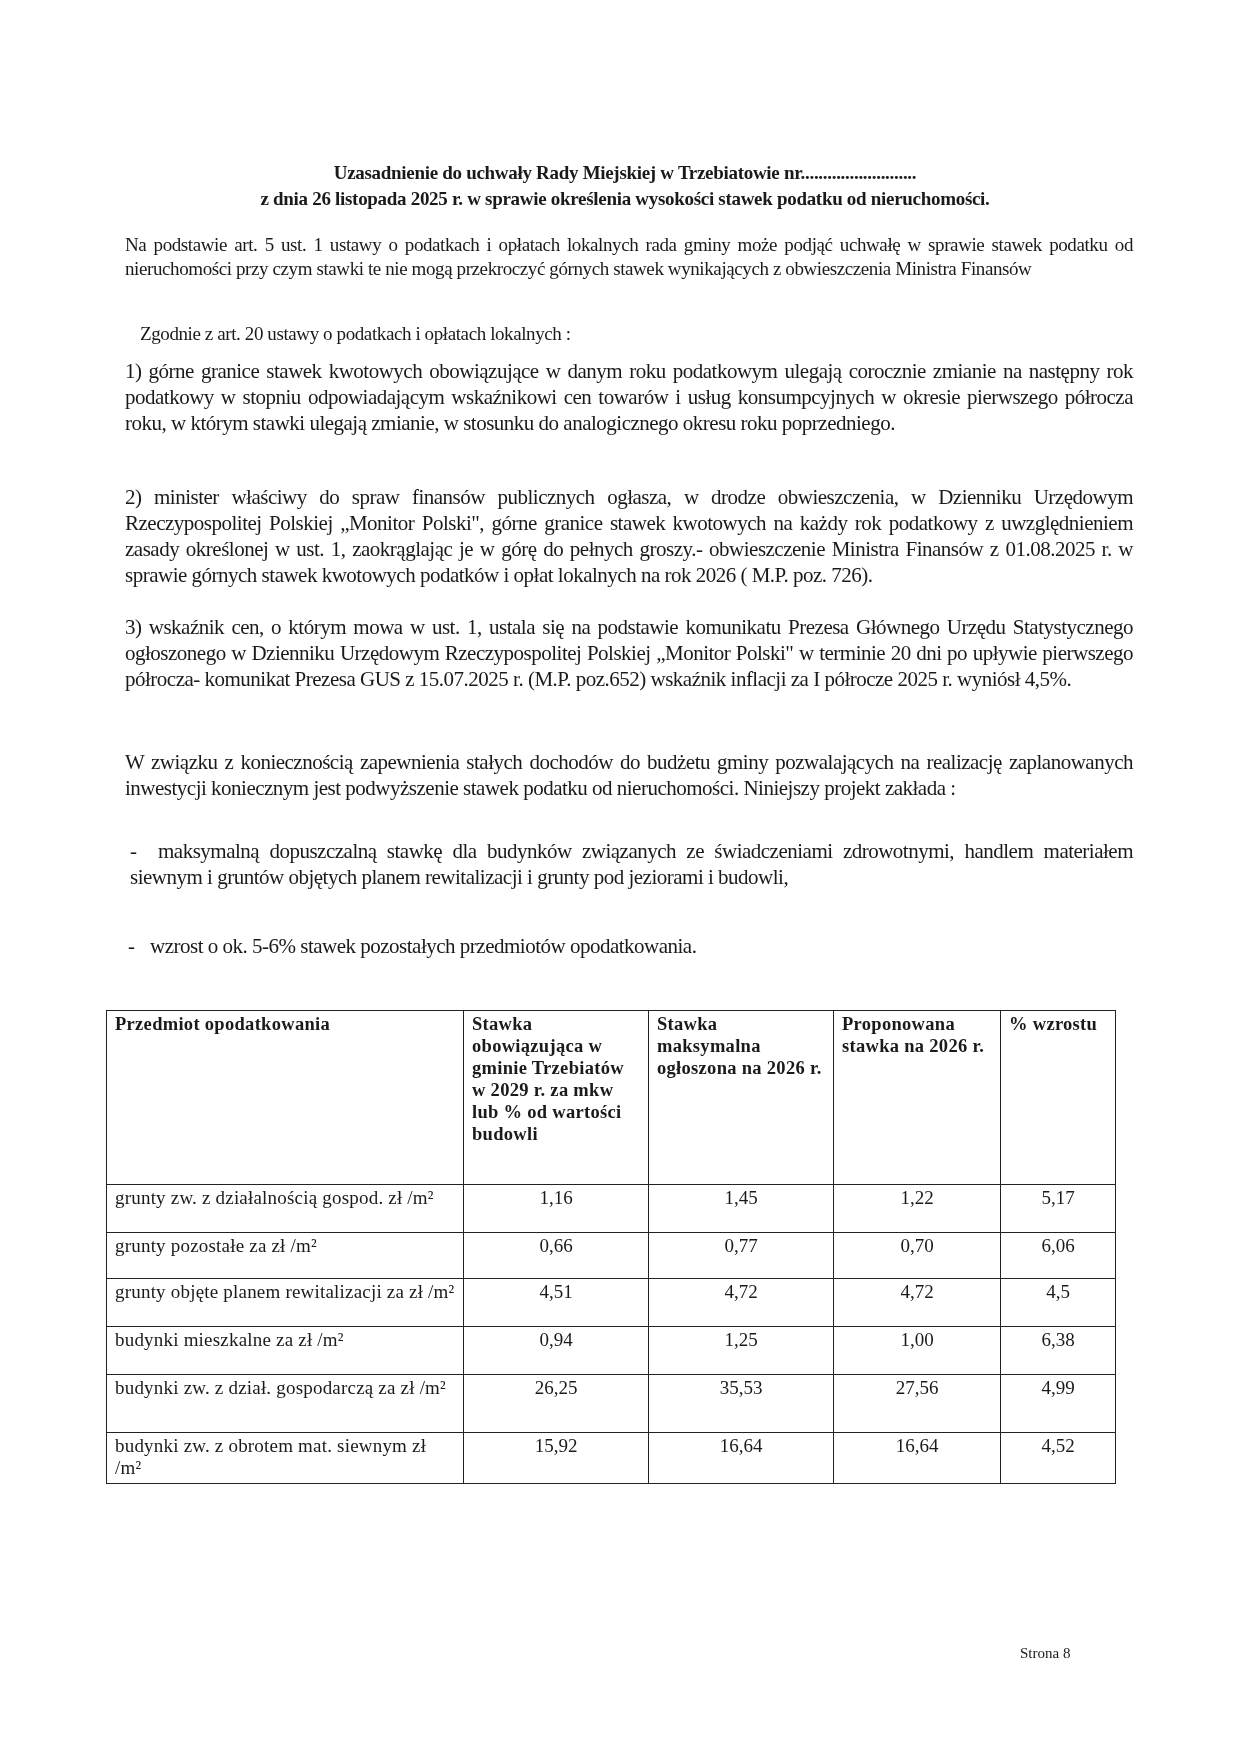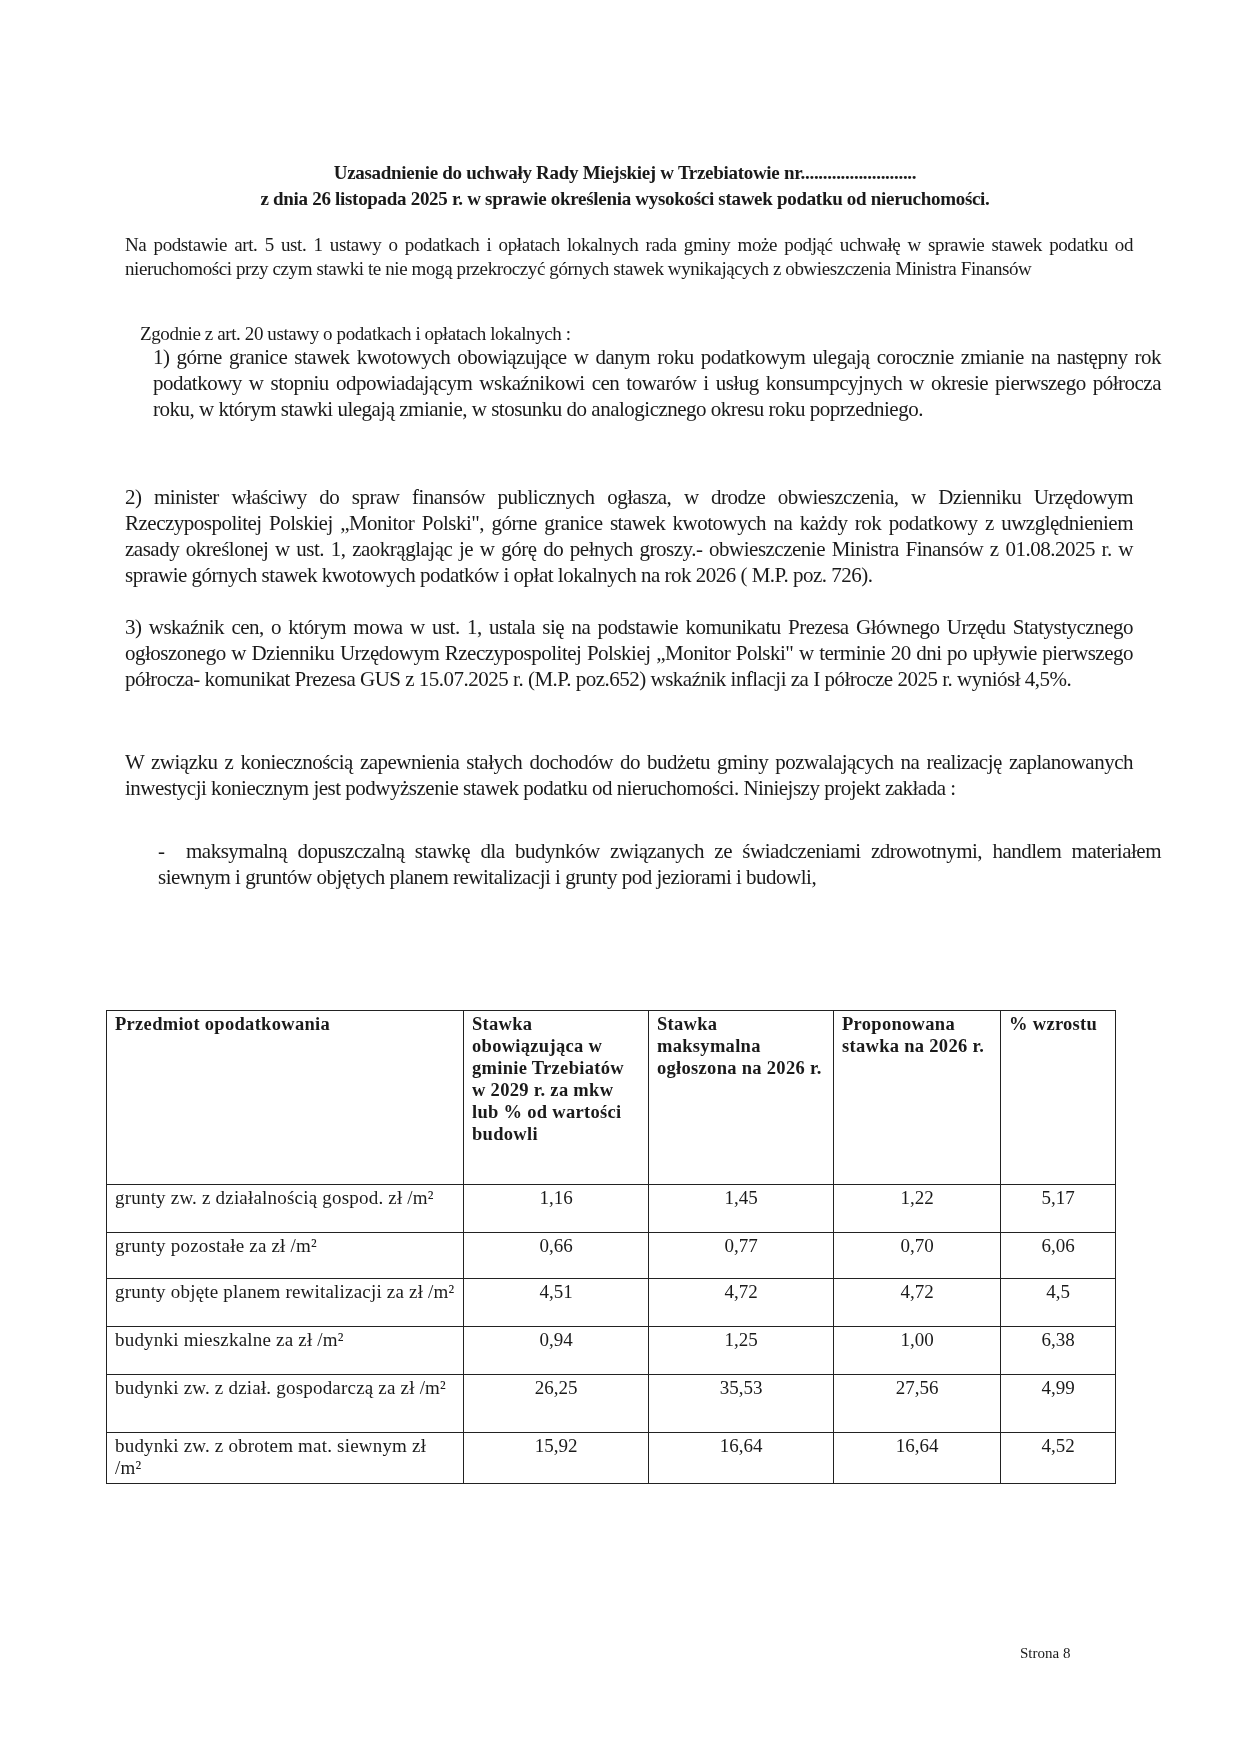--- a/index.html
+++ b/index.html
@@ -14,21 +14,21 @@
     letter-spacing: -0.3px;
   }
   .para {
     position: absolute; left: 125px; width: 1008px;
     font-size: 19px; line-height: 24px; text-align: justify;
     letter-spacing: -0.4px;
   }
   .para.big { font-size: 21px; line-height: 26px; letter-spacing: -0.5px; }
   .dash-item {
     position: absolute; left: 125px; width: 1008px;
-    font-size: 21px; line-height: 26px; text-align: justify; letter-spacing: -0.5px; margin-left: 28px;
+    font-size: 21px; line-height: 26px; text-align: justify; letter-spacing: -0.5px;
   }
   .dash-item .dash { display: inline-block; width: 28px; }
   table.rates {
     position: absolute; left: 106px; top: 1010px;
     border-collapse: collapse; font-size: 19px; line-height: 22px;
   }
   table.rates th, table.rates td {
     border: 1.5px solid #222; vertical-align: top; padding: 2px 8px 4px 8px;
   }
   table.rates th { text-align: left; font-weight: bold; font-size: 18.5px; line-height: 22px; letter-spacing: 0.3px; }
@@ -46,32 +46,35 @@
 
   <div class="title">
     <div>Uzasadnienie do uchwały Rady Miejskiej w Trzebiatowie nr..........................</div>
     <div>z dnia 26 listopada 2025 r. w sprawie określenia wysokości stawek podatku od nieruchomości.</div>
   </div>
 
   <div class="para" style="top:233px;">Na podstawie art. 5 ust. 1  ustawy o podatkach i opłatach lokalnych rada gminy może podjąć uchwałę w sprawie stawek podatku od nieruchomości przy czym stawki te nie mogą przekroczyć górnych stawek wynikających z obwieszczenia Ministra Finansów</div>
 
   <div class="para" style="top:322px; left:140px; width:990px;">Zgodnie z art. 20 ustawy o podatkach i opłatach lokalnych :</div>
 
-  <div class="para big" style="top:344px;margin-left:28px;">1)  górne granice stawek kwotowych obowiązujące w danym roku podatkowym ulegają corocznie zmianie na następny rok podatkowy w stopniu odpowiadającym wskaźnikowi cen towarów i usług konsumpcyjnych w okresie pierwszego półrocza roku, w którym stawki ulegają zmianie, w stosunku do analogicznego okresu roku poprzedniego.</div>
+  <div class="para big" style="top:358px;">1)  górne granice stawek kwotowych obowiązujące w danym roku podatkowym ulegają corocznie zmianie na następny rok podatkowy w stopniu odpowiadającym wskaźnikowi cen towarów i usług konsumpcyjnych w okresie pierwszego półrocza roku, w którym stawki ulegają zmianie, w stosunku do analogicznego okresu roku poprzedniego.</div>
 
   <div class="para big" style="top:484px;">2) minister właściwy do spraw finansów publicznych ogłasza, w drodze obwieszczenia, w Dzienniku Urzędowym Rzeczypospolitej Polskiej „Monitor Polski", górne granice stawek kwotowych na każdy rok podatkowy z uwzględnieniem zasady określonej w ust. 1, zaokrąglając je w górę do pełnych groszy.- obwieszczenie Ministra Finansów z 01.08.2025 r. w sprawie górnych stawek kwotowych podatków i opłat lokalnych  na rok 2026  ( M.P. poz. 726).</div>
 
   <div class="para big" style="top:614px;">3) wskaźnik cen, o którym mowa w ust. 1, ustala się na podstawie komunikatu Prezesa Głównego Urzędu Statystycznego ogłoszonego w Dzienniku Urzędowym Rzeczypospolitej Polskiej „Monitor Polski" w terminie 20 dni po upływie pierwszego półrocza- komunikat Prezesa GUS z 15.07.2025 r.   (M.P. poz.652)  wskaźnik inflacji za I półrocze 2025 r.   wyniósł 4,5%.</div>
 
   <div class="para big" style="top:749px;">W związku z koniecznością zapewnienia stałych dochodów do budżetu gminy pozwalających na realizację zaplanowanych inwestycji koniecznym jest podwyższenie stawek podatku od nieruchomości. Niniejszy projekt zakłada :</div>
 
   <div class="dash-item" style="top:838px; left:130px; width:1003px;">
     <span class="dash">-</span><span>maksymalną dopuszczalną stawkę dla budynków związanych ze świadczeniami zdrowotnymi, handlem materiałem siewnym i gruntów objętych planem rewitalizacji i grunty pod jeziorami i budowli,</span>
   </div>
 
+  <div class="dash-item" style="top:933px; left:128px;">
+    <span class="dash" style="width:22px;">-</span><span>wzrost  o ok. 5-6% stawek pozostałych przedmiotów opodatkowania.</span>
+  </div>
 
   <table class="rates">
     <thead>
       <tr style="height:174px;">
         <th class="col1">Przedmiot opodatkowania</th>
         <th class="col2">Stawka obowiązująca w gminie Trzebiatów w 2029 r. za mkw lub % od wartości budowli</th>
         <th class="col3">Stawka maksymalna ogłoszona na 2026 r.</th>
         <th class="col4">Proponowana stawka na 2026 r.</th>
         <th class="col5">% wzrostu</th>
       </tr>

